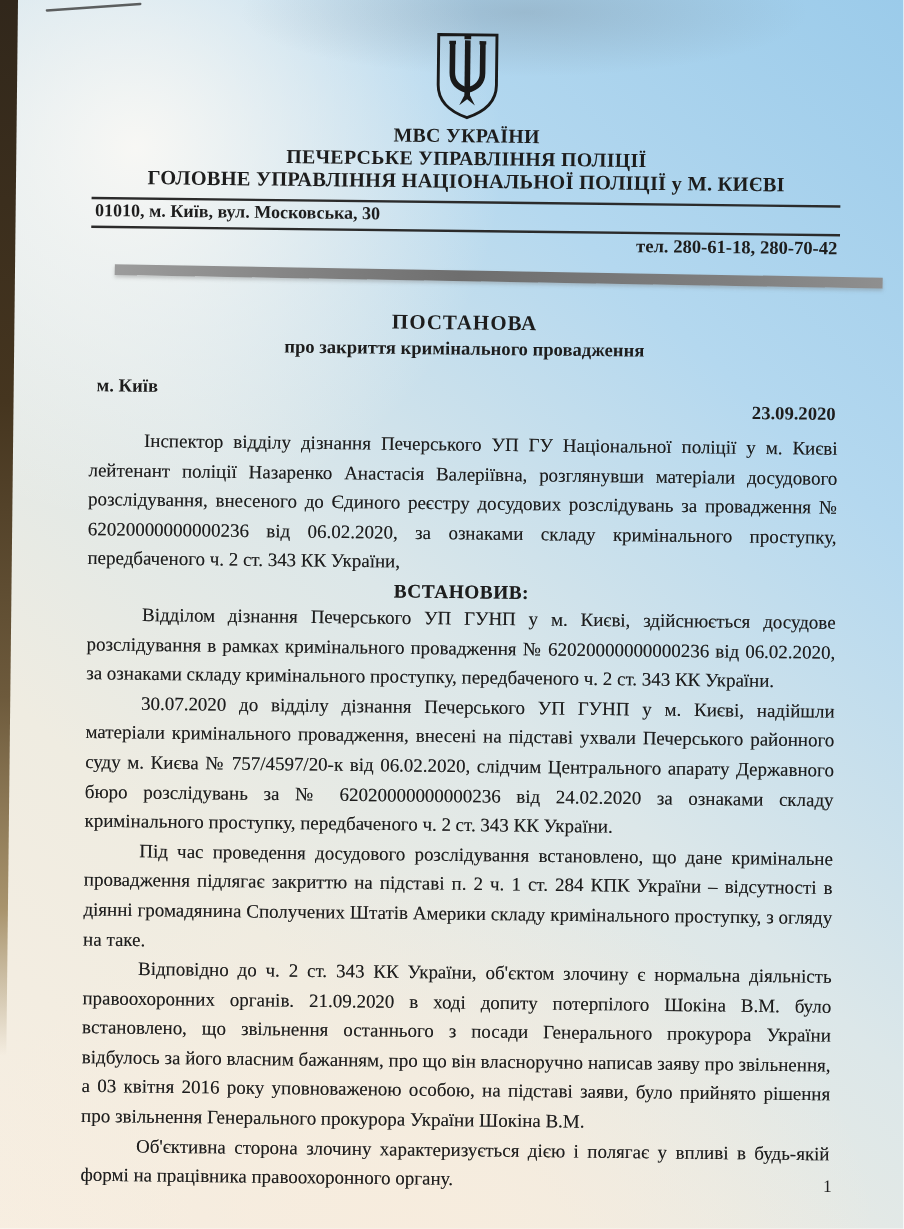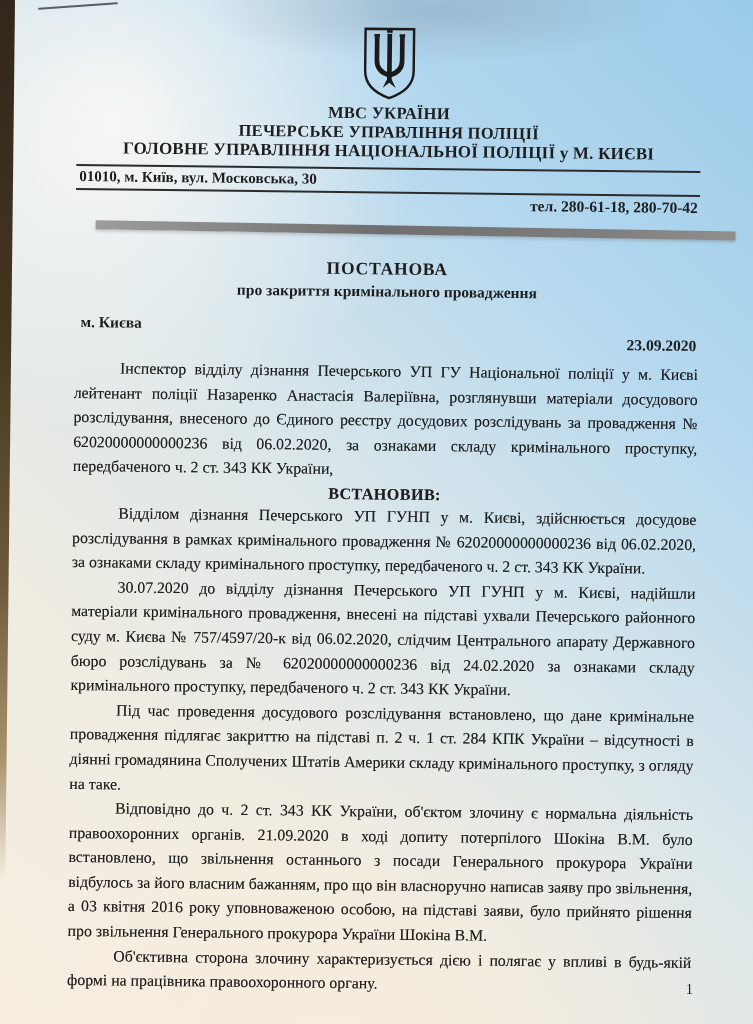--- a/index.html
+++ b/index.html
@@ -88,21 +88,21 @@
       <div class="rule2"></div>
       <div class="phone-row">тел. 280-61-18, 280-70-42</div>
     </div>
 
     <div class="scan-band"></div>
 
     <div class="title-main">ПОСТАНОВА</div>
     <div class="title-sub">про закриття кримінального провадження</div>
 
     <div class="city-date">
-      <span class="city">м. Києва</span>
+      <span class="city">м. Київ</span>
       <span class="date">23.09.2020</span>
     </div>
 
     <div class="body-text">
       <p class="p-intro">Інспектор відділу дізнання Печерського УП ГУ Національної поліції у м. Києві лейтенант поліції Назаренко Анастасія Валеріївна, розглянувши матеріали досудового розслідування, внесеного до Єдиного реєстру досудових розслідувань за провадження № 62020000000000236 від 06.02.2020, за ознаками складу кримінального проступку, передбаченого ч. 2 ст. 343 КК України,</p>
       <div class="finding">ВСТАНОВИВ:</div>
       <p>Відділом дізнання Печерського УП ГУНП у м. Києві, здійснюється досудове розслідування в рамках кримінального провадження № 62020000000000236 від 06.02.2020, за ознаками складу кримінального проступку, передбаченого ч. 2 ст. 343 КК України.</p>
       <p>30.07.2020 до відділу дізнання Печерського УП ГУНП у м. Києві, надійшли матеріали кримінального провадження, внесені на підставі ухвали Печерського районного суду м. Києва № 757/4597/20-к від 06.02.2020, слідчим Центрального апарату Державного бюро розслідувань за № 62020000000000236 від 24.02.2020 за ознаками складу кримінального проступку, передбаченого ч. 2 ст. 343 КК України.</p>
       <p>Під час проведення досудового розслідування встановлено, що дане кримінальне провадження підлягає закриттю на підставі п. 2 ч. 1 ст. 284 КПК України – відсутності в діянні громадянина Сполучених Штатів Америки складу кримінального проступку, з огляду на таке.</p>
       <p>Відповідно до ч. 2 ст. 343 КК України, об'єктом злочину є нормальна діяльність правоохоронних органів. 21.09.2020 в ході допиту потерпілого Шокіна В.М. було встановлено, що звільнення останнього з посади Генерального прокурора України відбулось за його власним бажанням, про що він власноручно написав заяву про звільнення, а 03 квітня 2016 року уповноваженою особою, на підставі заяви, було прийнято рішення про звільнення Генерального прокурора України Шокіна В.М.</p>

